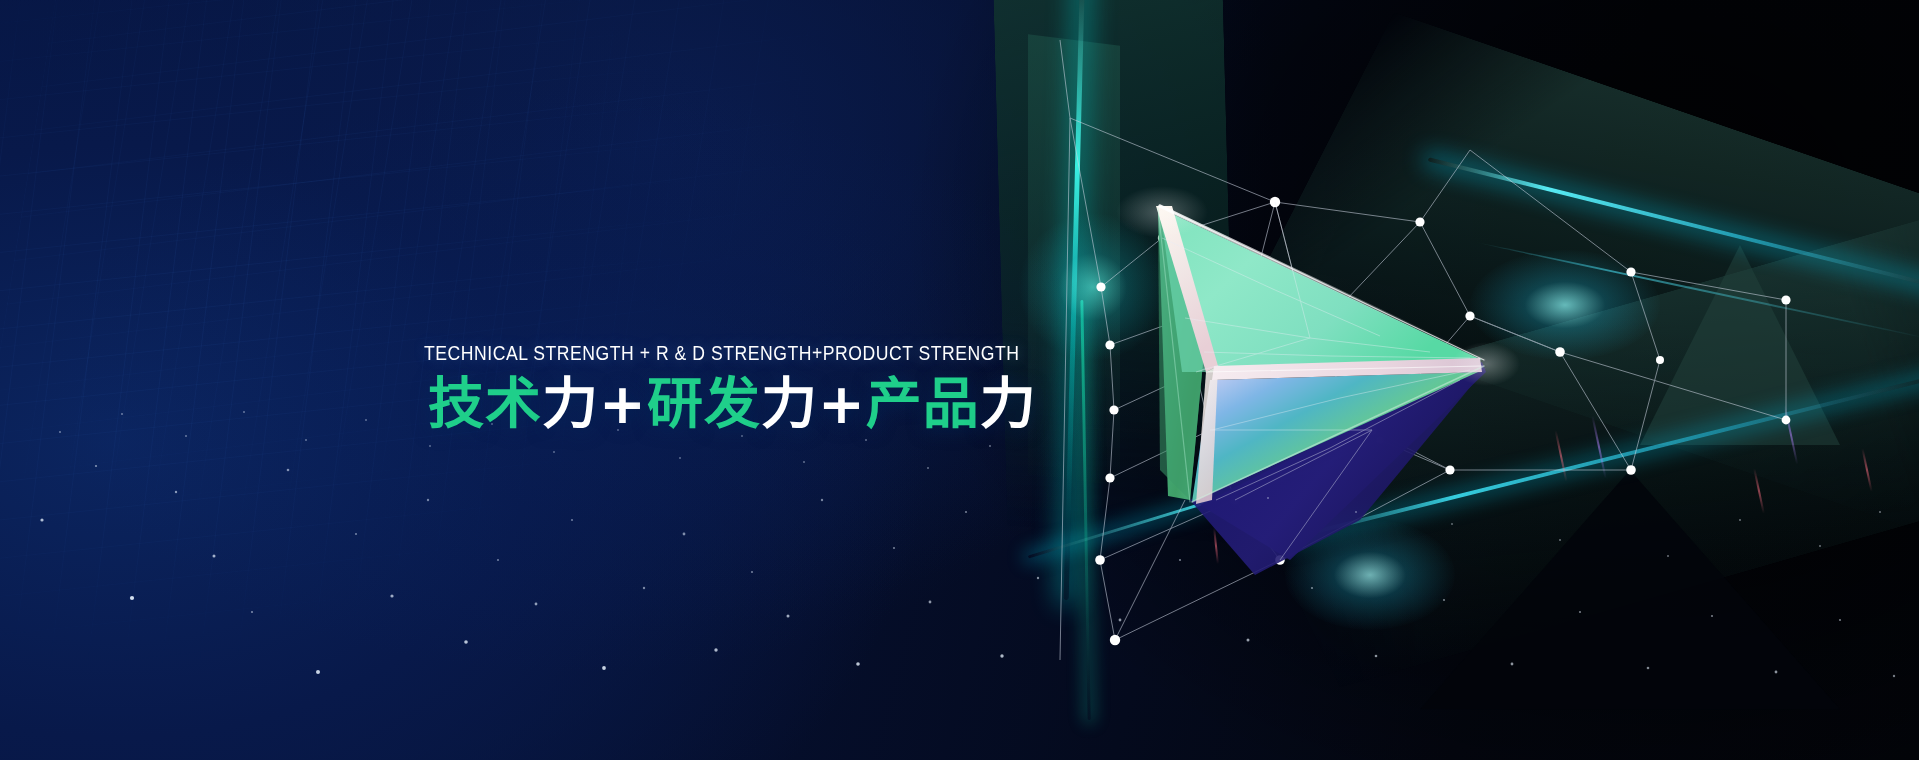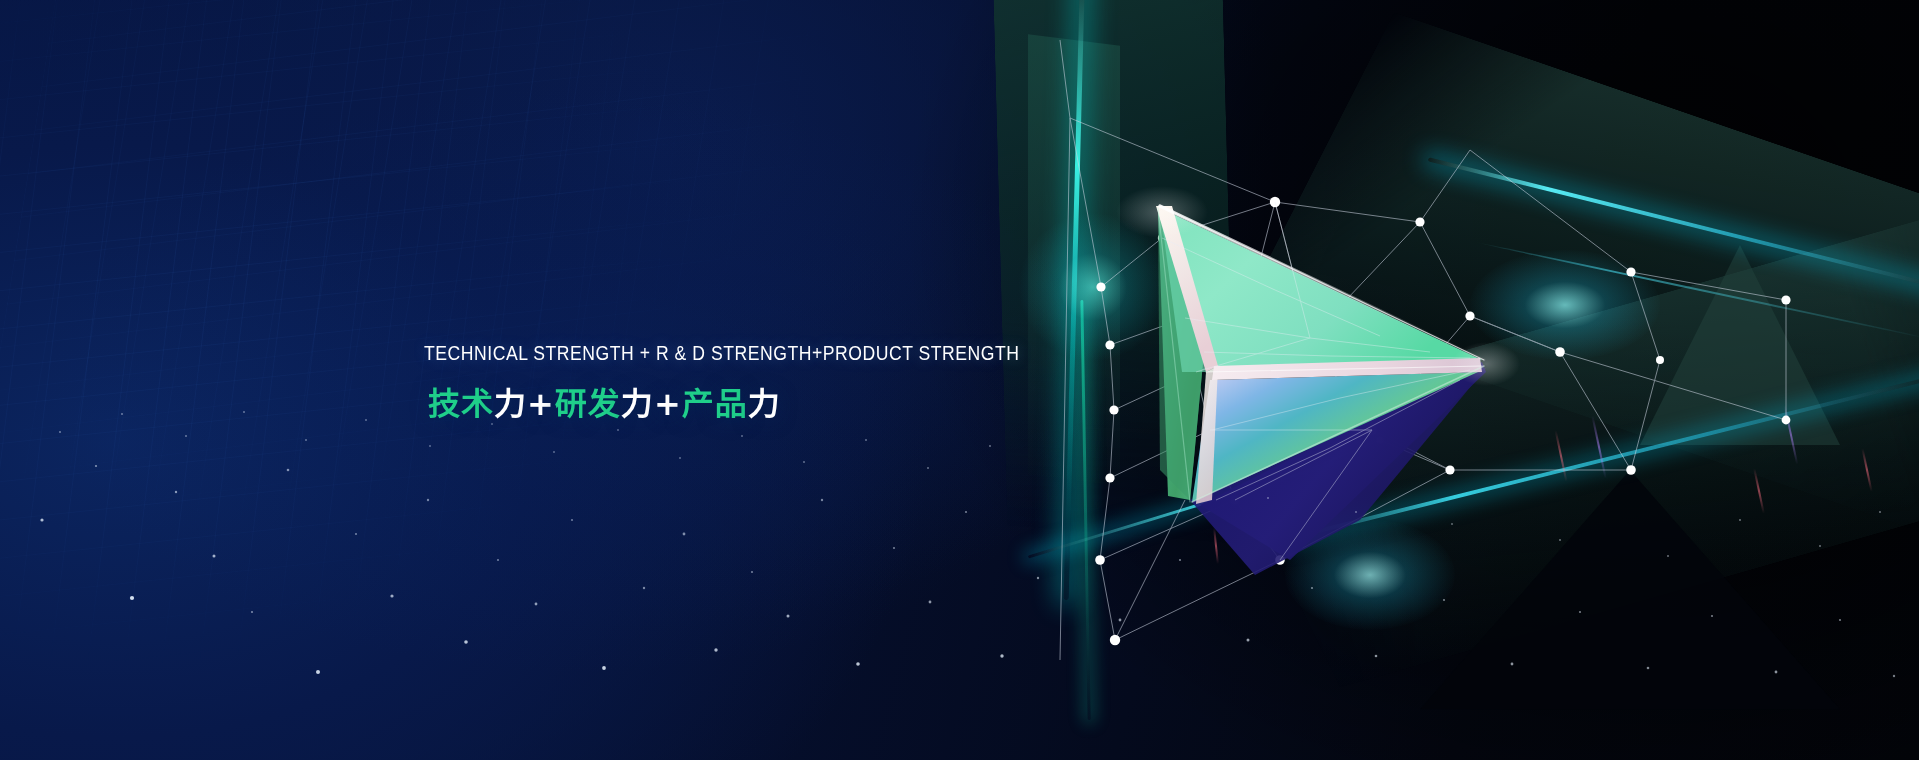--- a/index.html
+++ b/index.html
@@ -270,21 +270,21 @@
     font-weight: 400;
     color: #ffffff;
     white-space: nowrap;
     transform: scaleX(0.88);
     transform-origin: left center;
     text-shadow: 0 0 14px rgba(120,180,255,0.35);
   }
   .headline {
     margin: 11px 0 0 4px;
     font-family: "DejaVu Sans", "Liberation Sans", sans-serif;
-    font-size: 32px;
+    font-size: 56px;
     line-height: 54px;
     font-weight: 700;
     letter-spacing: 1px;
     white-space: nowrap;
     color: #ffffff;
     text-shadow: 0 2px 18px rgba(0,40,90,0.7);
   }
   .headline .accent { color: #1fcf8a; }
   .headline .plain  { color: #ffffff; }
 

